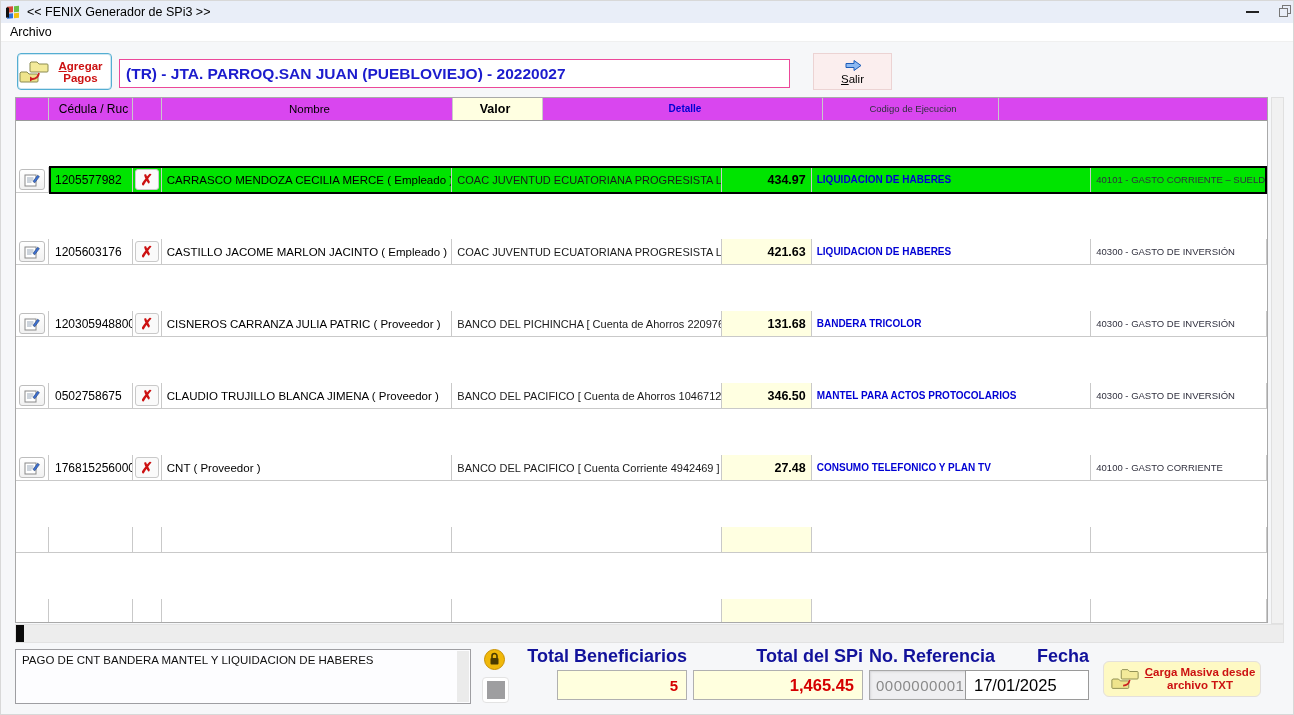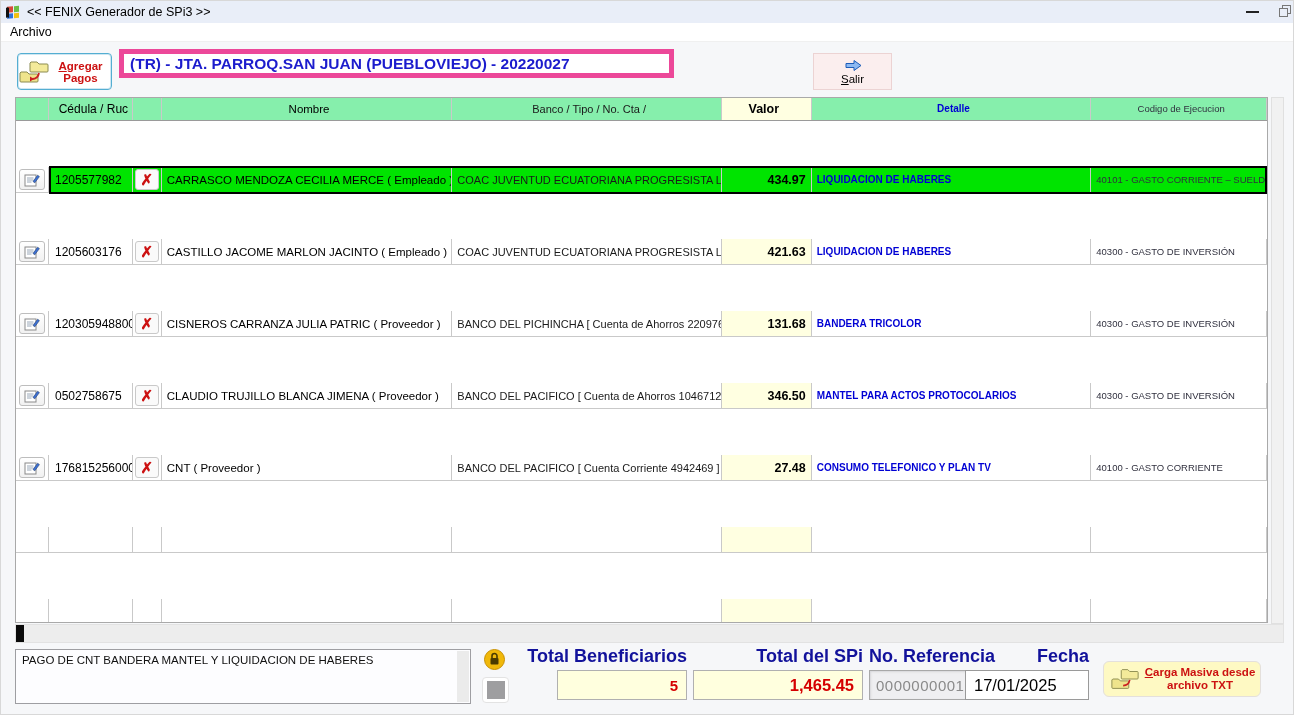--- a/index.html
+++ b/index.html
@@ -17,27 +17,27 @@
   .btn-restore .sq1 { position:absolute; right:2px; top:4px; width:9px; height:9px; border:1.4px solid #777; background:#e9eef8; }
   .btn-restore .sq2 { position:absolute; right:5px; top:7px; width:9px; height:9px; border:1.4px solid #777; background:#e9eef8; }
 
   
   .menubar { position:absolute; left:0; top:22px; width:100%; height:19px; background:#fff; display:flex; align-items:center; border-bottom:1px solid #f0f0f0;}
   .menu-item { font-size:12.5px; padding:0 9px; color:#000; }
 
   
   .btn-agregar { position:absolute; left:16px; top:52px; width:95px; height:37px; background:#fff; border:1px solid #54aed2; border-radius:4px; display:flex; align-items:center; cursor:default; box-shadow:0 0 0 1px #cfe7f2 inset; }
   .btn-agregar .lbl { font-size:11.5px; font-weight:bold; color:#cc1111; line-height:12px; text-align:center; flex:1; }
-  .entity-input { position:absolute; left:118px; top:48px; width:555px; height:29px; border:5px solid #ec4899; background:#fff; color:#1c1ccd; font-weight:bold; font-size:15.5px; font-family:"Liberation Sans", sans-serif; padding:0 6px; }
+  .entity-input { position:absolute; left:118px; top:58px; width:671px; height:29px; border:1px solid #ec4899; background:#fff; color:#1c1ccd; font-weight:bold; font-size:15.5px; font-family:"Liberation Sans", sans-serif; padding:0 6px; }
   .btn-salir { position:absolute; left:812px; top:52px; width:79px; height:37px; background:#fbeeee; border:1px solid #ecd3d3; border-radius:0; display:flex; flex-direction:column; align-items:center; justify-content:center; gap:1px; }
   .btn-salir .lbl { font-size:11.5px; color:#000; }
 
   
   .table-wrap { position:absolute; left:14px; top:96px; width:1253px; height:526px; background:#fff; border:1px solid #a9a9a9; overflow:hidden; }
-  .hrow { display:flex; height:23px; background:#86efac; border-bottom:1px solid #9a9a9a; }
+  .hrow { display:flex; height:23px; background:#d946ef; border-bottom:1px solid #9a9a9a; }
   .hcell { font-size:12px; color:#000; text-align:center; line-height:22px; border-right:1px solid #c9c9c9; overflow:hidden; white-space:nowrap; }
   .trow { display:flex; height:26px; position:relative; background:#fff;margin-top:46px; }
   .cell { border-right:1px solid #c9c9c9; border-bottom:1px solid #c9c9c9; overflow:hidden; white-space:nowrap; display:flex; align-items:center; }
   .c-edit   { width:33px;  justify-content:center; }
   .c-cedula { width:84px;  font-size:12px; padding-left:6px; color:#000; }
   .c-del    { width:29px;  justify-content:center; }
   .c-nombre { width:291px; font-size:11.5px; padding-left:5px; color:#000; }
   .c-banco  { width:270px; font-size:11px;   padding-left:5px; color:#1a1a1a; }
   .c-valor  { width:90px;  font-size:12.5px; font-weight:bold; justify-content:flex-end; padding-right:5px; background:#ffffe1; color:#000; }
   .c-detalle{ width:280px; font-size:10px;   font-weight:bold; padding-left:5px; color:#0000d4; }
@@ -125,21 +125,20 @@
     </svg>
     <span class="lbl"><u>S</u>alir</span>
   </button>
 
   <div class="table-wrap">
     <div class="hrow">
       <div class="hcell c-edit"></div>
       <div class="hcell c-cedula">Cédula / Ruc</div>
       <div class="hcell c-del"></div>
       <div class="hcell c-nombre">Nombre</div>
-      <div class="hcell c-banco">Banco / Tipo / No. Cta /</div>
       <div class="hcell c-valor">Valor</div>
       <div class="hcell c-detalle">Detalle</div>
       <div class="hcell c-codigo">Codigo de Ejecucion</div>
     </div>
     <div id="table-body">
         <div class="trow selected">
       <div class="cell c-edit">
         <div class="mini-btn">
           <svg width="16" height="14" viewBox="0 0 16 14">
             <rect x="1" y="2" width="11" height="11" fill="#fff" stroke="#8a8a8a"></rect>

